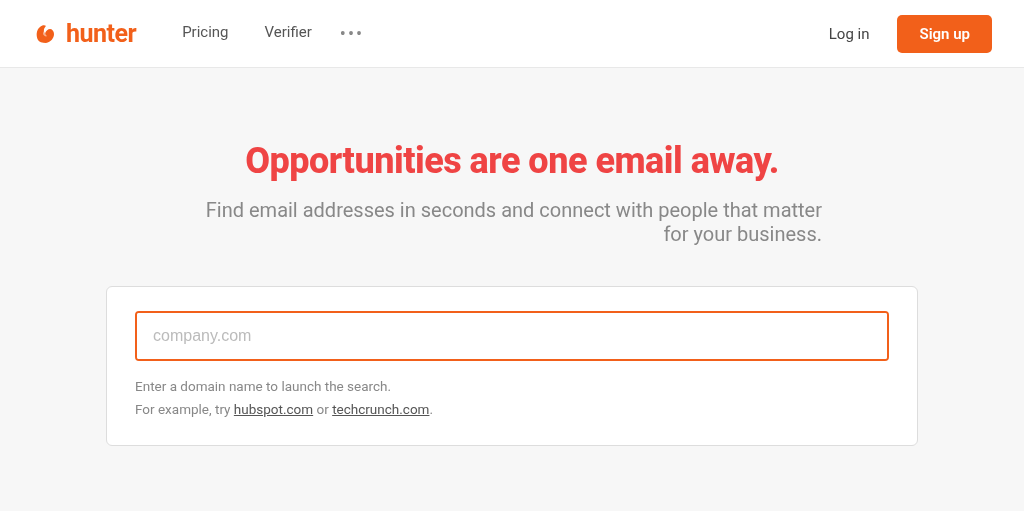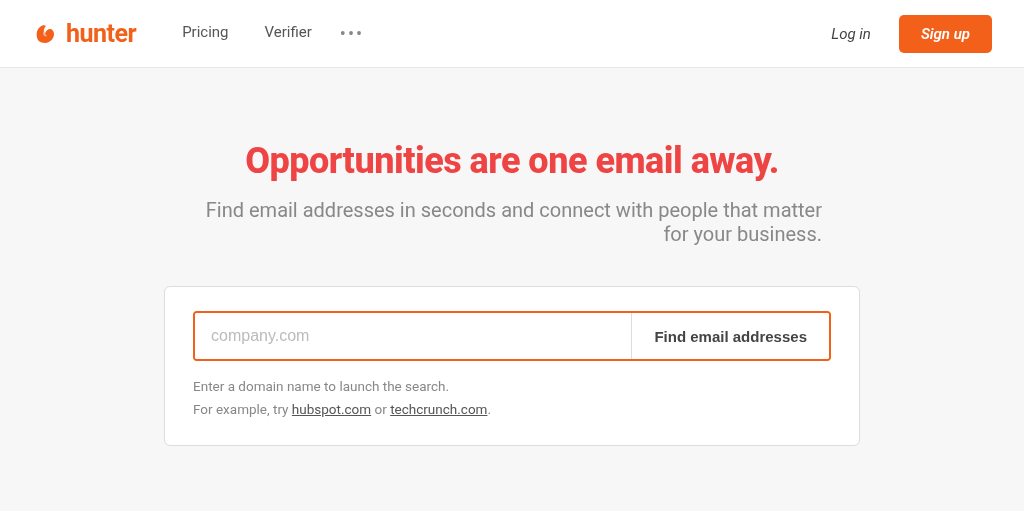--- a/index.html
+++ b/index.html
@@ -64,21 +64,20 @@
       color: #888;
       padding: 8px 6px;
       letter-spacing: 2px;
       cursor: pointer;
     }
 
     .header-actions {
       display: flex;
       align-items: center;
       gap: 16px;
-      font-style: italic;
     }
 
     .login-btn {
       font-size: 15px;
       color: #444;
       text-decoration: none;
       cursor: pointer;
       padding: 8px 12px;
     }
 
@@ -117,21 +116,21 @@
       text-align: right;
       margin-bottom: 40px;
       max-width: 620px;
     }
 
     .search-card {
       background: #fff;
       border: 1px solid #ddd;
       border-radius: 6px;
       padding: 24px 28px;
-      width: 696px;
+      width: 812px;
       max-width: 95vw;
     }
 
     .search-row {
       display: flex;
       border: 2px solid #f2601a;
       border-radius: 4px;
       overflow: hidden;
       margin-bottom: 14px;
     }
@@ -199,21 +198,20 @@
   </div>
 </header>
 
 <main>
   <h1 class="hero-title">Opportunities are one email away.</h1>
   <p class="hero-subtitle">Find email addresses in seconds and connect with people that matter for your business.</p>
 
   <div class="search-card">
     <div class="search-row">
       <input class="domain-input" type="text" placeholder="company.com" style="">
-      <button class="find-btn">Find email addresses</button>
     </div>
     <div class="hint-text">
       <div>Enter a domain name to launch the search.</div>
       <div>
         <span>For example, try </span><a class="hint-link" href="#">hubspot.com</a><span> or </span><a class="hint-link" href="#">techcrunch.com</a><span>.</span>
       </div>
     </div>
   </div>
 </main>
 

